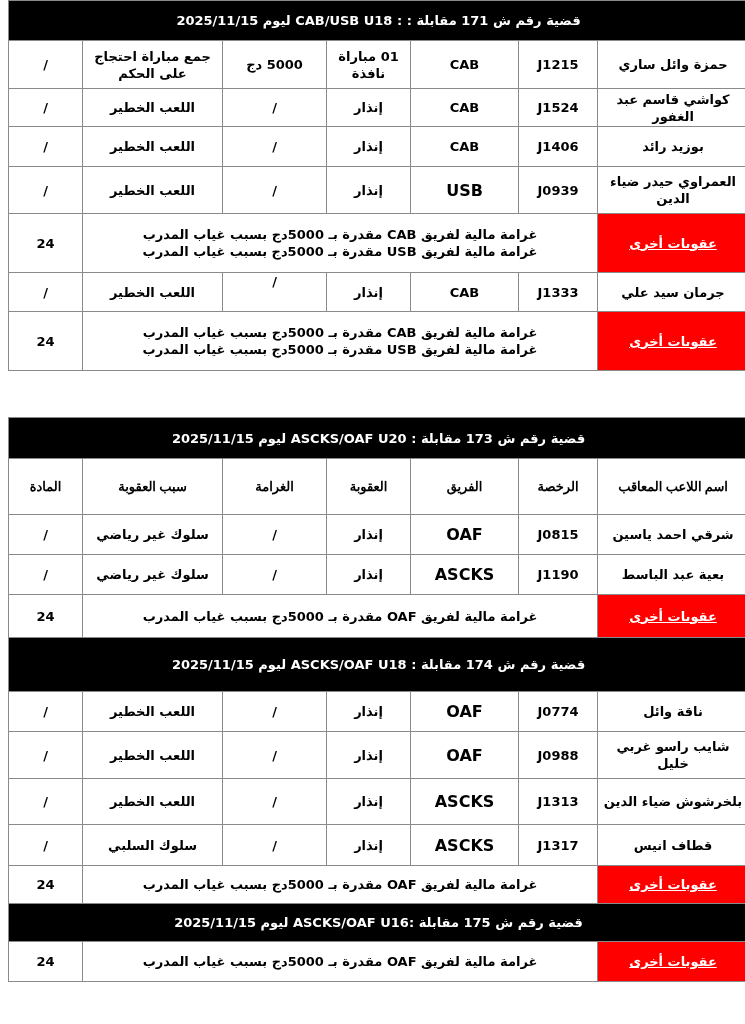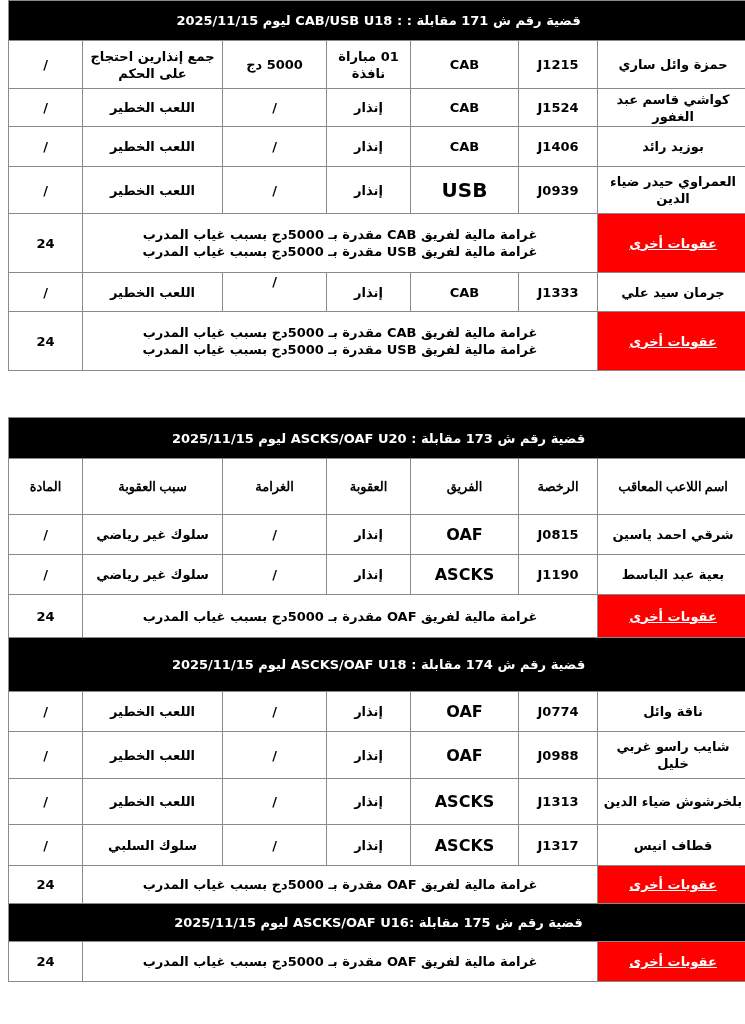--- a/index.html
+++ b/index.html
@@ -54,21 +54,21 @@
     <tbody>
         <tr style="height:40px">
       <td class="case-head" colspan="7">قضية رقم ش 171   مقابلة : : CAB/USB  U18 ليوم 2025/11/15</td>
     </tr>
     <tr style="height:48px">
       <td class="nm">حمزة وائل ساري</td>
       <td class="latin">J1215</td>
       <td class="team">CAB</td>
       <td class="nm">01 مباراة نافذة</td>
       <td>5000 دج</td>
-      <td class="nm">جمع إنذارين احتجاج على الحكم</td>
+      <td class="nm">جمع مباراة احتجاج على الحكم</td>
       <td class="slash">/</td>
     </tr>
     <tr style="height:38px">
       <td class="nm">كواشي قاسم عبد الغفور</td>
       <td class="latin">J1524</td>
       <td class="team">CAB</td>
       <td>إنذار</td>
       <td class="slash">/</td>
       <td>اللعب الخطير</td>
       <td class="slash">/</td>
@@ -78,21 +78,21 @@
       <td class="latin">J1406</td>
       <td class="team">CAB</td>
       <td>إنذار</td>
       <td class="slash">/</td>
       <td>اللعب الخطير</td>
       <td class="slash">/</td>
     </tr>
     <tr style="height:47px">
       <td class="nm">العمراوي حيدر ضياء الدين</td>
       <td class="latin">J0939</td>
-      <td class="team" style="font-size:20px">USB</td>
+      <td class="team" style="font-size:16px">USB</td>
       <td>إنذار</td>
       <td class="slash">/</td>
       <td>اللعب الخطير</td>
       <td class="slash">/</td>
     </tr>
     <tr style="height:59px">
       <td class="other-label">عقوبات أخرى</td>
       <td class="other-text" colspan="5">
         <div>غرامة مالية لفريق CAB مقدرة بـ 5000دج بسبب غياب المدرب</div>
         <div>غرامة مالية لفريق USB  مقدرة بـ 5000دج بسبب غياب المدرب</div>

